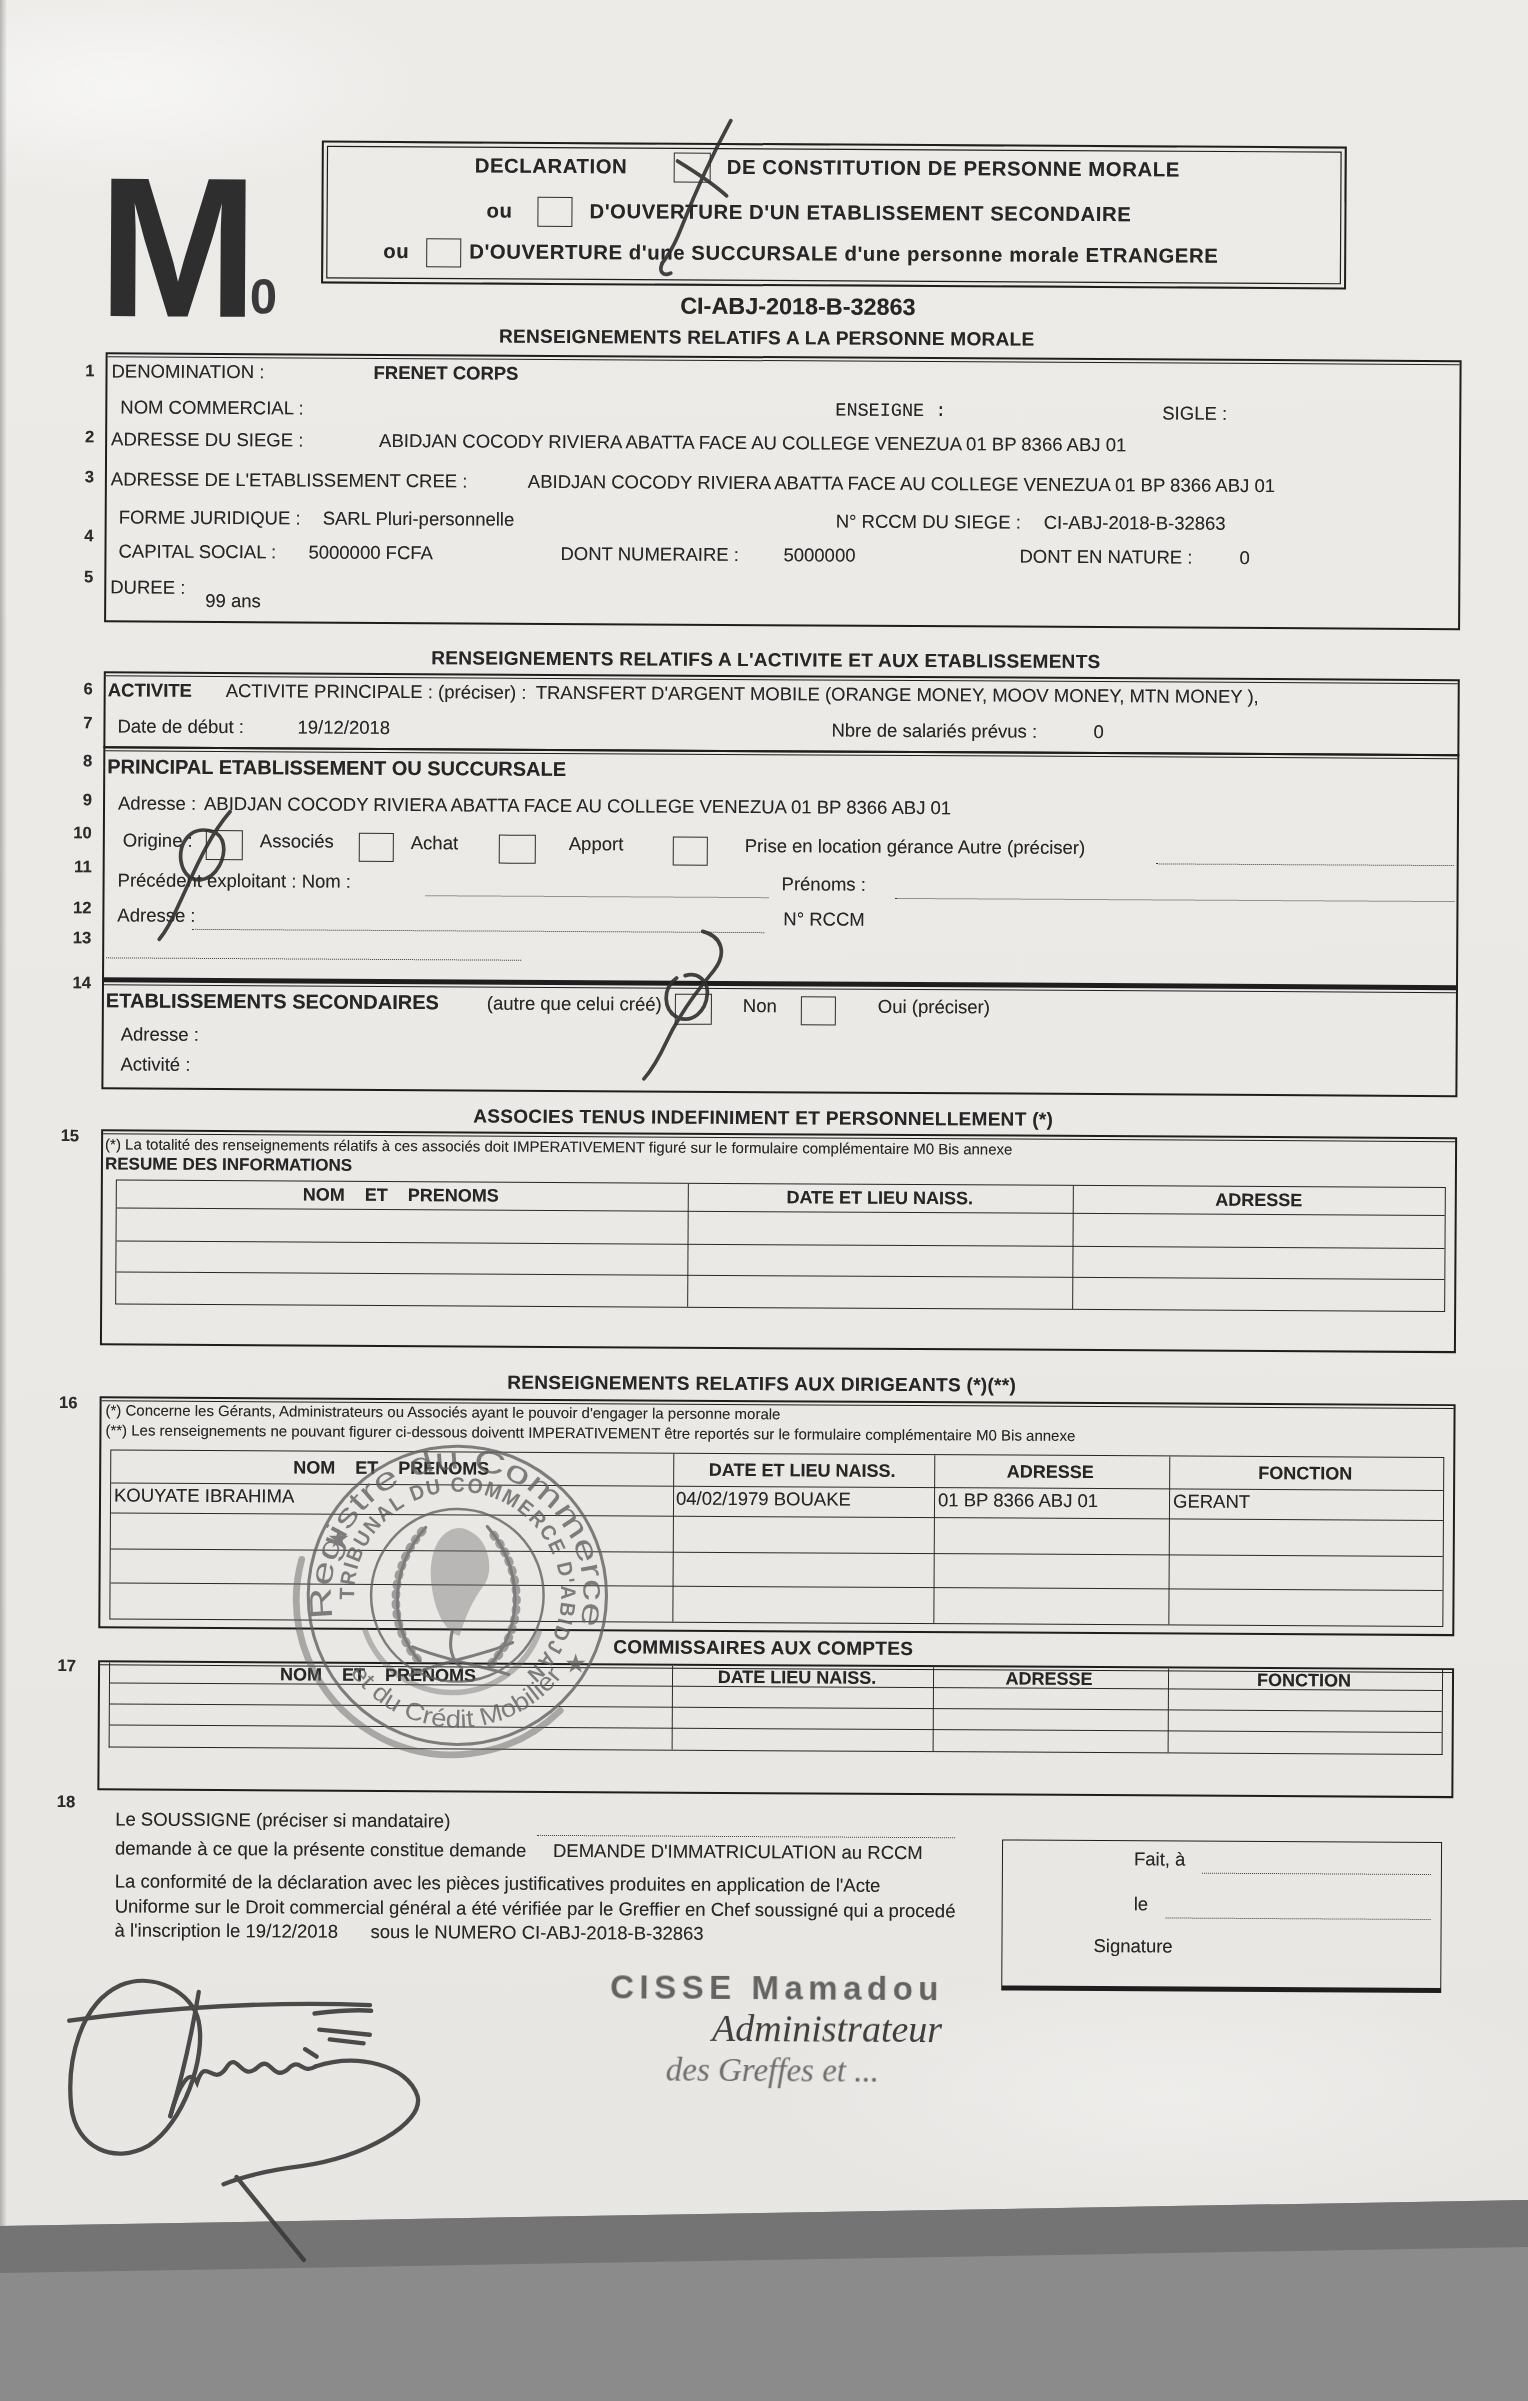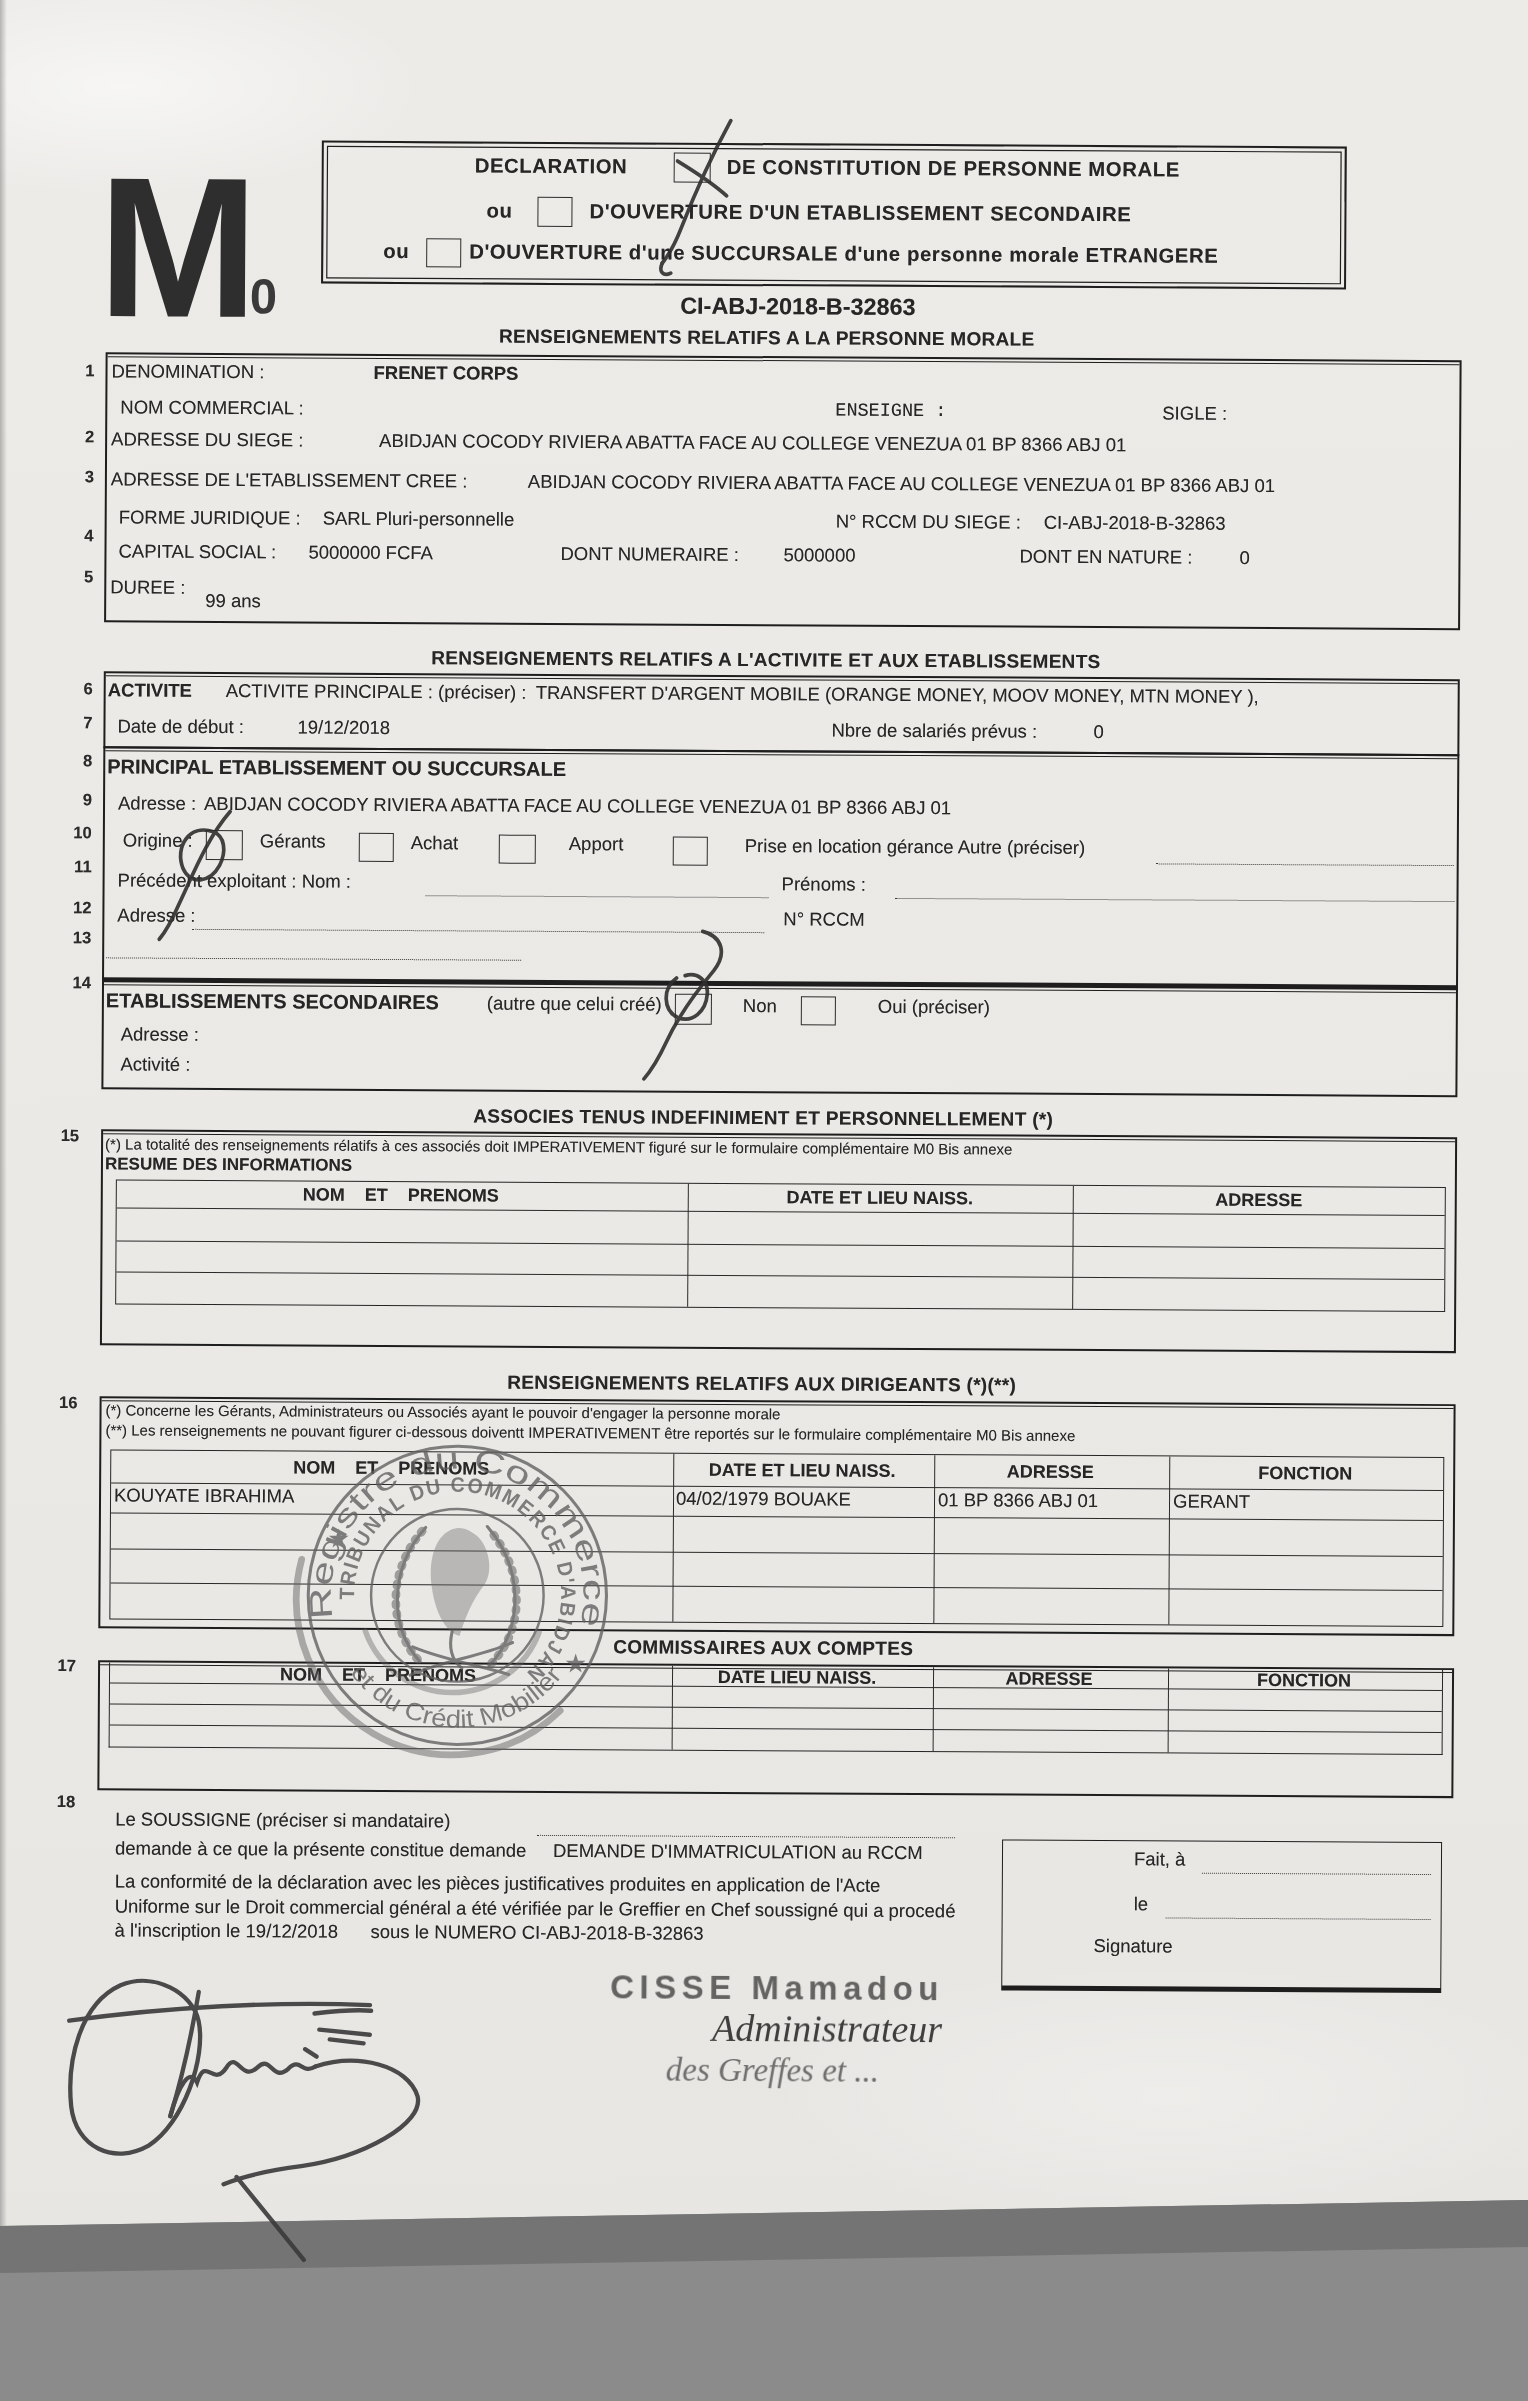--- a/index.html
+++ b/index.html
@@ -129,21 +129,21 @@
     <span class="t" style="left:296px;top:719px;">19/12/2018</span>
     <span class="t" style="left:830px;top:719px;">Nbre de salariés prévus :</span>
     <span class="t" style="left:1092px;top:719px;">0</span>
 
     <div class="dbox" style="left:102px;top:750px;width:1352px;height:230px;"></div>
     <span class="t b" style="left:106px;top:759px;font-size:20px;">PRINCIPAL ETABLISSEMENT OU SUCCURSALE</span>
     <span class="t" style="left:117px;top:796px;">Adresse :</span>
     <span class="t" style="left:203px;top:796px;">ABIDJAN   COCODY   RIVIERA ABATTA FACE AU COLLEGE VENEZUA   01 BP 8366 ABJ 01</span>
     <span class="t" style="left:122px;top:833px;">Origine :</span>
     <div class="cb" style="left:205px;top:833px;width:35px;height:28px;"></div>
-    <span class="t" style="left:259px;top:833px;">Gérants</span>
+    <span class="t" style="left:259px;top:833px;">Associés</span>
     <div class="cb" style="left:358px;top:835px;width:33px;height:27px;"></div>
     <span class="t" style="left:410px;top:834px;">Achat</span>
     <div class="cb" style="left:498px;top:836px;width:35px;height:27px;"></div>
     <span class="t" style="left:568px;top:834px;">Apport</span>
     <div class="cb" style="left:672px;top:837px;width:33px;height:27px;"></div>
     <span class="t" style="left:744px;top:835px;">Prise en location gérance  Autre (préciser)</span>
     <div class="dots" style="left:1155px;top:861px;width:298px;"></div>
     <span class="t" style="left:117px;top:873px;">Précédent exploitant : Nom :</span>
     <div class="dots" style="left:425px;top:897px;width:343px;"></div>
     <span class="t" style="left:781px;top:873px;">Prénoms :</span>

